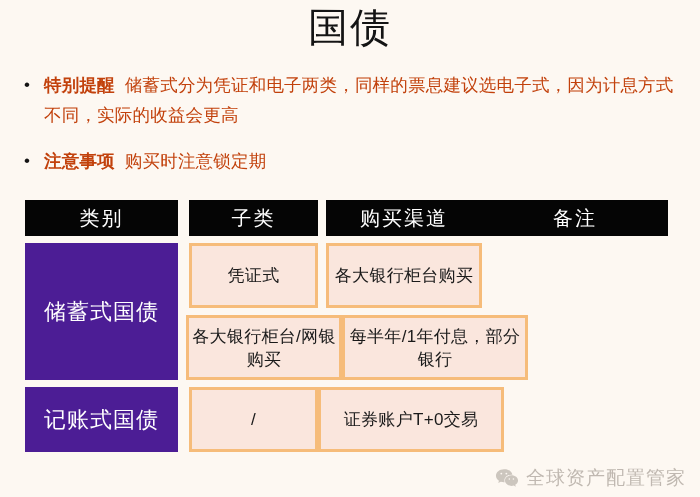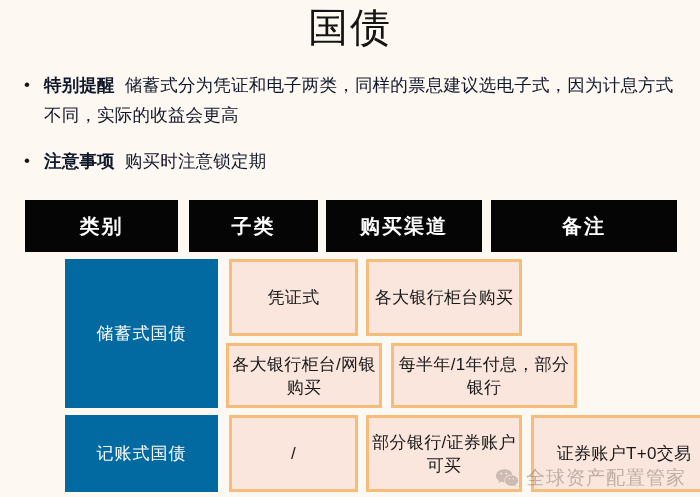--- a/index.html
+++ b/index.html
@@ -44,21 +44,21 @@
     font-size: 17px;
     line-height: 30px;
     color: #141414;
     text-align: left;
     padding-left: 2px;
   }
   .bullet-text {
     flex: 1 1 auto;
     font-size: 17.5px;
     line-height: 30px;
-    color: #0f172a;
+    color: #c2410c;
     letter-spacing: 0.2px;
   }
   .bullet-lead {
     font-weight: bold;
     margin-right: 10px;
   }
 
   
   .table-wrap {
     position: absolute;
@@ -79,37 +79,36 @@
     text-align: center;
     font-size: 17px;
     line-height: 23px;
     letter-spacing: 0.3px;
   }
 
   
   .c1 { flex: 0 0 153px; }
   .c2 { flex: 0 0 129px; margin-left: 11px; }
   .c3 { flex: 0 0 156px; margin-left: 8px; }
-  .c4 { flex: 0 0 186px; margin-left: 9px; }
+  .c4 { flex: 0 0 186px; }
 
   .head-cell {
     background: #050505;
     color: #ffffff;
-    height: 52px;
+    height: 36px;
     font-size: 20px;
-    font-weight: 700;
+    font-weight: 400;
     letter-spacing: 2px;
   }
 
   .orange-cell {
-    background: #0369a1;
+    background: #4c1d95;
     color: #ffffff;
-    font-size: 17px;
+    font-size: 22px;
     letter-spacing: 1px;
-    margin-left: 40px;
   }
 
   .light-cell {
     background: #FAE6DD;
     border: 3px solid #F6BC7A;
     color: #1a1a1a;
   }
 
   
   .body-block {
@@ -118,21 +117,21 @@
     margin-top: 7px;
   }
   .right-stack {
     display: flex;
     flex-direction: column;
     flex: 1 1 auto;
   }
   .sub-row { display: flex; }
   .sub-row + .sub-row { margin-top: 7px; }
 
-  .h-tall { height: 77px; }
+  .h-tall { height: 65px; }
   .h-tall2 { height: 65px; }
 
   
   .watermark {
     position: absolute;
     right: 14px;
     bottom: 6px;
     display: flex;
     align-items: center;
     opacity: 0.42;
@@ -192,21 +191,20 @@
         <div class="cell light-cell c4 h-tall2">每半年/1年付息，部分银行</div>
       </div>
     </div>
   </div>
 
   <div class="body-block">
     <div class="cell orange-cell c1">记账式国债</div>
     <div class="right-stack">
       <div class="sub-row">
         <div class="cell light-cell c2 h-tall">/</div>
-        <div class="cell light-cell c3 h-tall">部分银行/证券账户可买</div>
         <div class="cell light-cell c4 h-tall">证券账户T+0交易</div>
       </div>
     </div>
   </div>
 
 </div>
 
 <div class="watermark">
   <span class="wm-logo">
     <svg viewBox="0 0 32 32" width="26" height="26" aria-hidden="true">

